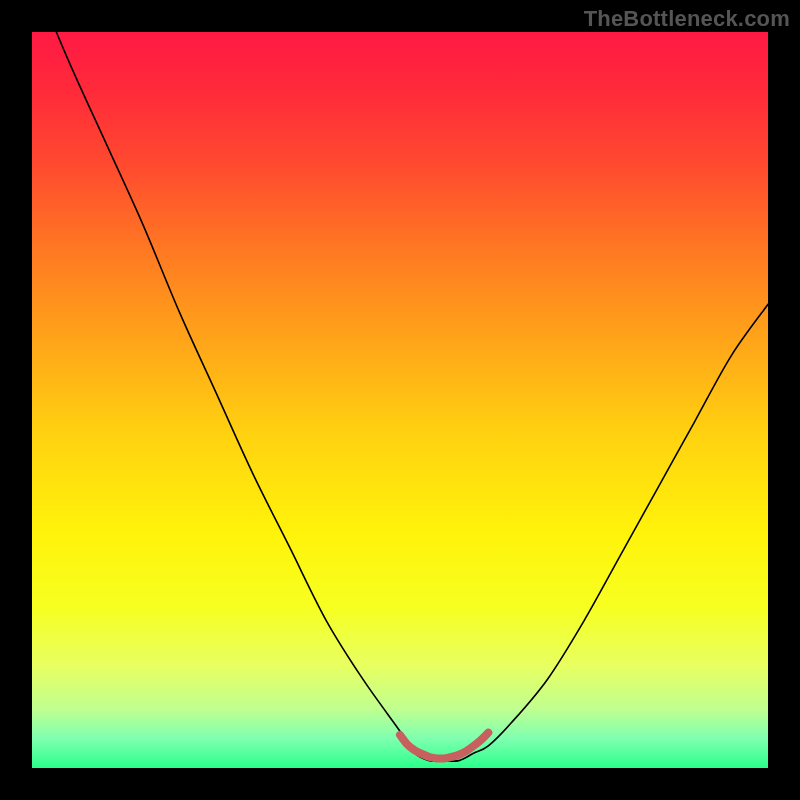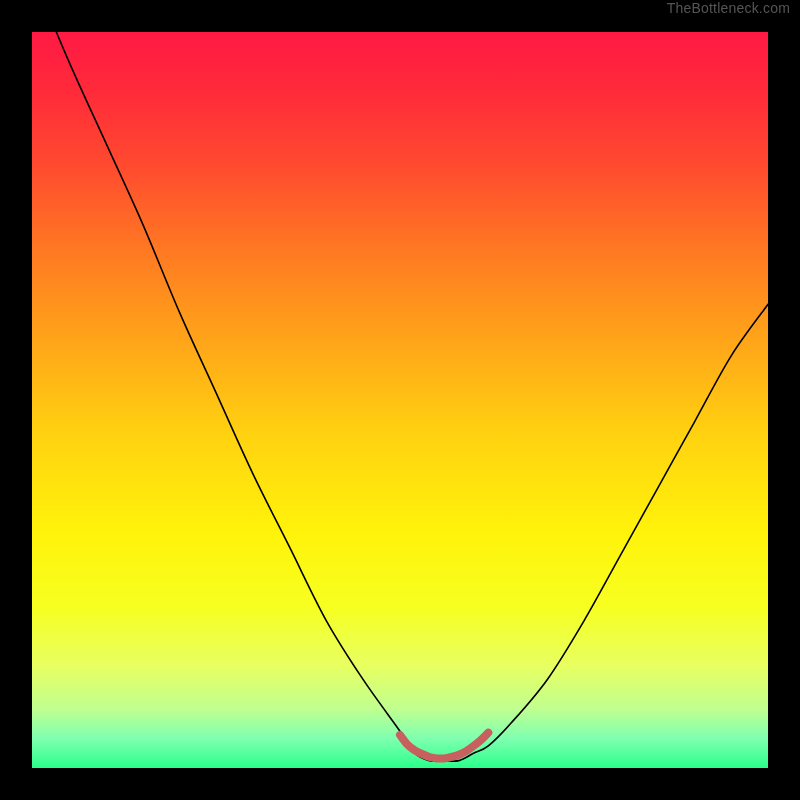--- a/index.html
+++ b/index.html
@@ -20,25 +20,25 @@
   .plot-area {
     position: absolute;
     left: 32px;
     top: 32px;
     width: 736px;
     height: 736px;
     overflow: hidden;
   }
   .watermark {
     position: absolute;
-    top: 0;
+    top: 6px;
     right: 10px;
     color: #555;
-    font-size: 14px;
-    font-weight: 400;
+    font-size: 22px;
+    font-weight: 700;
     letter-spacing: 0.2px;
     user-select: none;
   }
   svg { display: block; }
 </style>
 </head>
 <body>
 
 <div class="frame">
   <div class="watermark">TheBottleneck.com</div>

